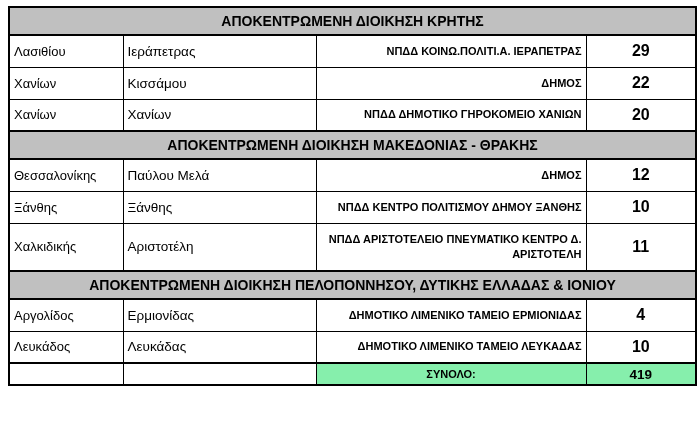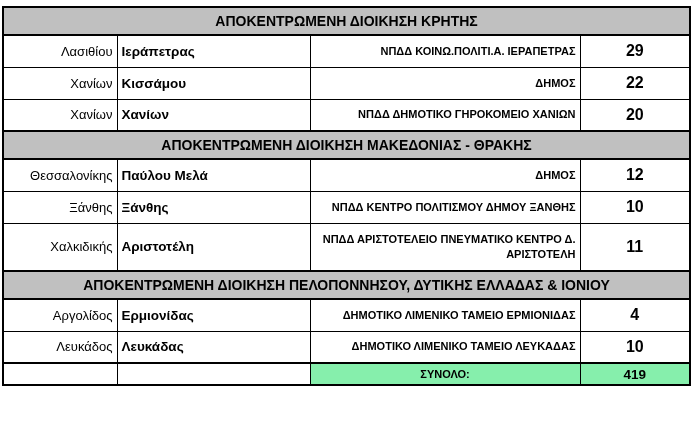--- a/index.html
+++ b/index.html
@@ -6,21 +6,21 @@
     margin: 0;
     padding: 0;
     background: #ffffff;
     width: 700px;
     height: 438px;
     overflow: hidden;
     font-family: "Liberation Sans", sans-serif;
     color: #000000;
   }
   .page {
-    padding: 6px 0 0 2px;
+    padding: 6px 0 0 8px;
     border-radius: 13px;
   }
   table.admin-table {
     border-collapse: collapse;
     table-layout: fixed;
     width: 687px;
     border: 2px solid #000000;
   }
   table.admin-table td {
     border: 1px solid #000000;
@@ -33,29 +33,29 @@
     border-top: 2px solid #000000;
     border-bottom: 2px solid #000000;
     text-align: center;
     font-weight: bold;
     font-size: 14px;
     height: 26px;
   }
   tr.data-row { height: 32px; }
   tr.data-row.tall { height: 48px; }
   td.c-prefecture {
-    text-align: right;
+    text-align: left;
     font-size: 13px;
     font-weight: normal;
   }
   td.c-municipality {
     text-align: left;
     padding-left: 10px;
     font-size: 13.5px;
-    font-weight: bold;
+    font-weight: normal;
   }
   td.c-organization {
     text-align: right;
     font-size: 11px;
     font-weight: bold;
     line-height: 1.35;
     padding: 0 14px;
   }
   td.c-count {
     text-align: center;

